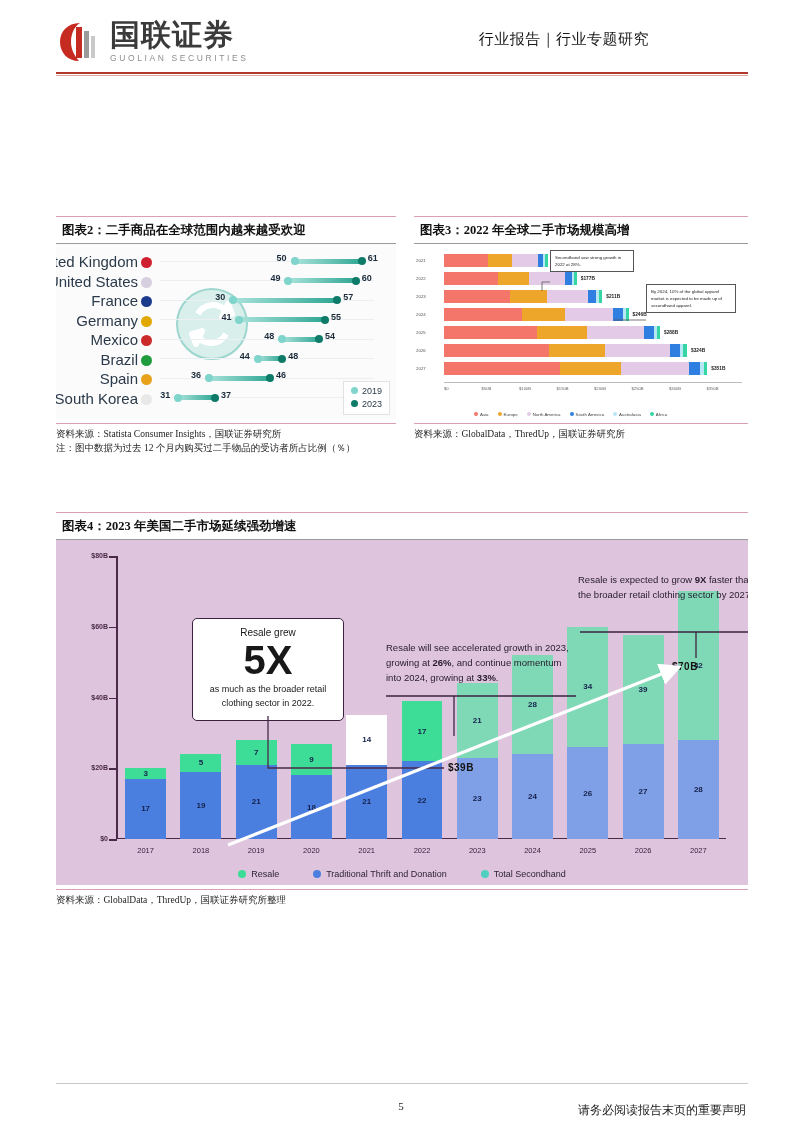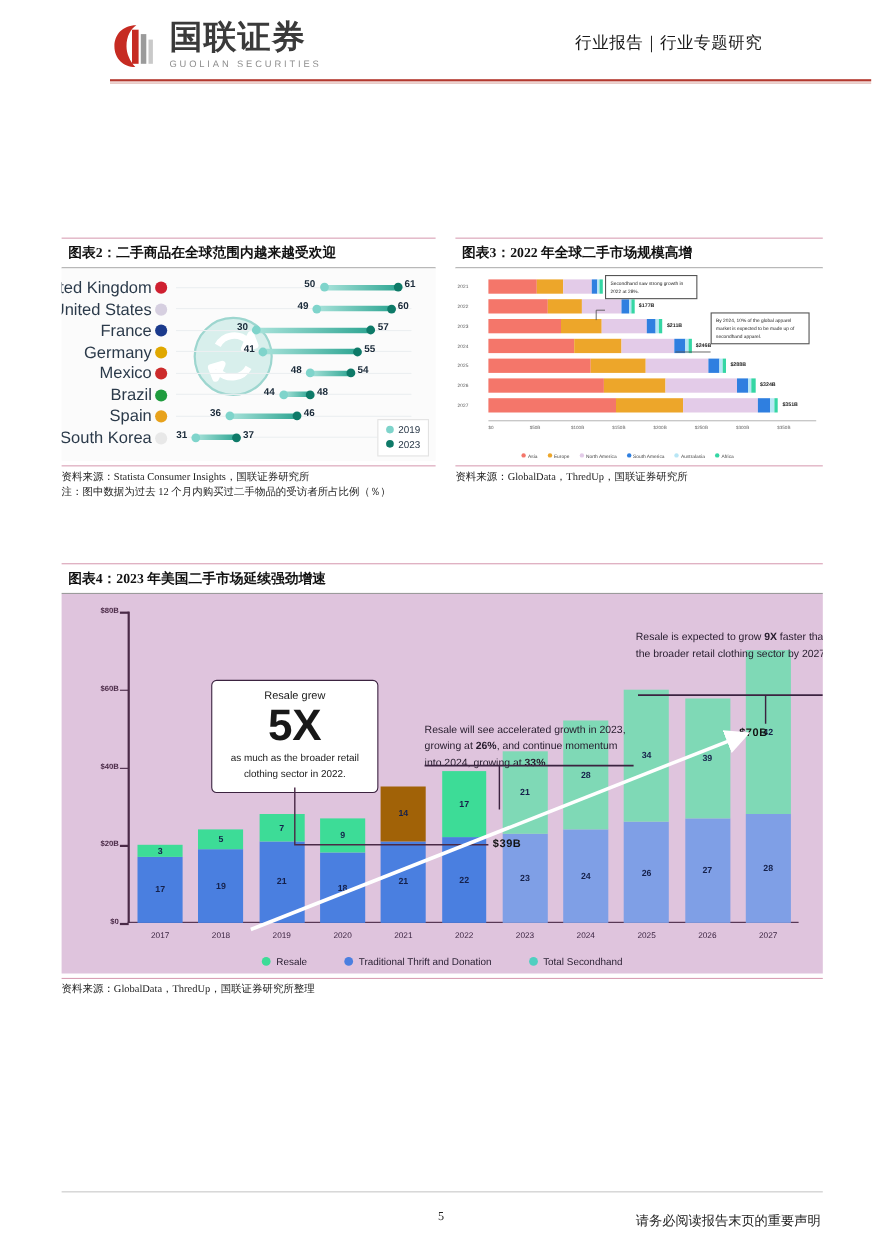--- a/index.html
+++ b/index.html
@@ -5,21 +5,21 @@
   * { box-sizing: border-box; margin: 0; padding: 0; }
   html, body {
     width: 802px; height: 1133px;
     background: #ffffff;
     font-family: "Liberation Serif", "DejaVu Serif", serif;
     overflow: hidden;
   }
   .page { position: relative; width: 802px; height: 1133px; background:#fff; }
 
   
-  .header { position:absolute; left:0; top:0; width:704px; height:80px;margin-left:44px; }
+  .header { position:absolute; left:0; top:0; width:704px; height:80px; }
   .logo-wrap { position:absolute; left:58px; top:20px; display:flex; align-items:center; }
   .logo-mark { width:44px; height:42px; position:relative; margin-right:8px; }
   .logo-text-cn { font-family:"Liberation Serif", serif; font-size:30px; font-weight:bold;
                   color:#3a3a3a; letter-spacing:1px; line-height:1; }
   .logo-text-en { font-family:"Liberation Sans", sans-serif; font-size:8.5px; color:#8e8e8e;
                   letter-spacing:2.6px; margin-top:3px; }
   .header-right { position:absolute; right:55px; top:30px; font-size:15px; color:#1a1a1a;
                   font-family:"Liberation Serif", serif; letter-spacing:0.5px; }
   .header-rule { position:absolute; left:56px; top:72px; width:692px; height:2px;
                  background:#b3392f; }
@@ -381,21 +381,21 @@
               <span>18</span>
             </div>
             <div class="f4-seg" style="position: absolute; bottom: 63.675px; height: 31.8375px; background: rgb(61, 220, 151);">
               <span>9</span>
             </div>
           </div>
           <div class="f4-col" style="left: 290.276px; width: 40.9018px; top: 16px; height: 283px; position: absolute;">
             <div class="f4-seg" style="position: absolute; bottom: 0px; height: 74.2875px; background: rgb(74, 127, 224);">
               <span>21</span>
             </div>
-            <div class="f4-seg" style="position: absolute; bottom: 74.2875px; height: 49.525px; background: #a16207;">
+            <div class="f4-seg" style="position: absolute; bottom: 74.2875px; height: 49.525px; background: #ffffff;">
               <span>14</span>
             </div>
           </div>
           <div class="f4-col" style="left: 345.549px; width: 40.9018px; top: 16px; height: 283px; position: absolute;">
             <div class="f4-seg" style="position: absolute; bottom: 0px; height: 77.825px; background: rgb(74, 127, 224);">
               <span>22</span>
             </div>
             <div class="f4-seg" style="position: absolute; bottom: 77.825px; height: 60.1375px; background: rgb(61, 220, 151);">
               <span>17</span>
             </div>
@@ -441,21 +441,21 @@
             </div>
           </div>
         </div>
 
       <div class="f4-card" style="left:136px; top:78px; width:152px; padding:8px 10px 10px;">
         <div style="font-size:10px;">Resale grew</div>
         <div style="font-size:40px; font-weight:bold; line-height:44px;">5X</div>
         <div style="font-size:9px; line-height:14px;">as much as the broader retail clothing sector in 2022.</div>
       </div>
 
-      <div class="f4-note" style="left:330px; top:100px; width:190px;margin-top:16px;">Resale will see accelerated growth in 2023, growing at <b>26%</b>, and continue momentum into 2024, growing at <b>33%</b>.</div>
+      <div class="f4-note" style="left:330px; top:100px; width:190px;">Resale will see accelerated growth in 2023, growing at <b>26%</b>, and continue momentum into 2024, growing at <b>33%</b>.</div>
 
       <div class="f4-note" style="left:522px; top:32px; width:186px;">Resale is expected to grow <b>9X</b> faster than the broader retail clothing sector by 2027.</div>
 
       <div class="f4-badge" style="left:392px; top:222px;">$39B</div>
       <div class="f4-badge" style="left:616px; top:121px;">$70B</div>
 
       <svg style="position:absolute;left:0;top:0;pointer-events:none;" width="692" height="345">
 
         <path d="M212 176 L212 228 L388 228" fill="none" stroke="#4a2a47" stroke-width="1.3"></path>
 

